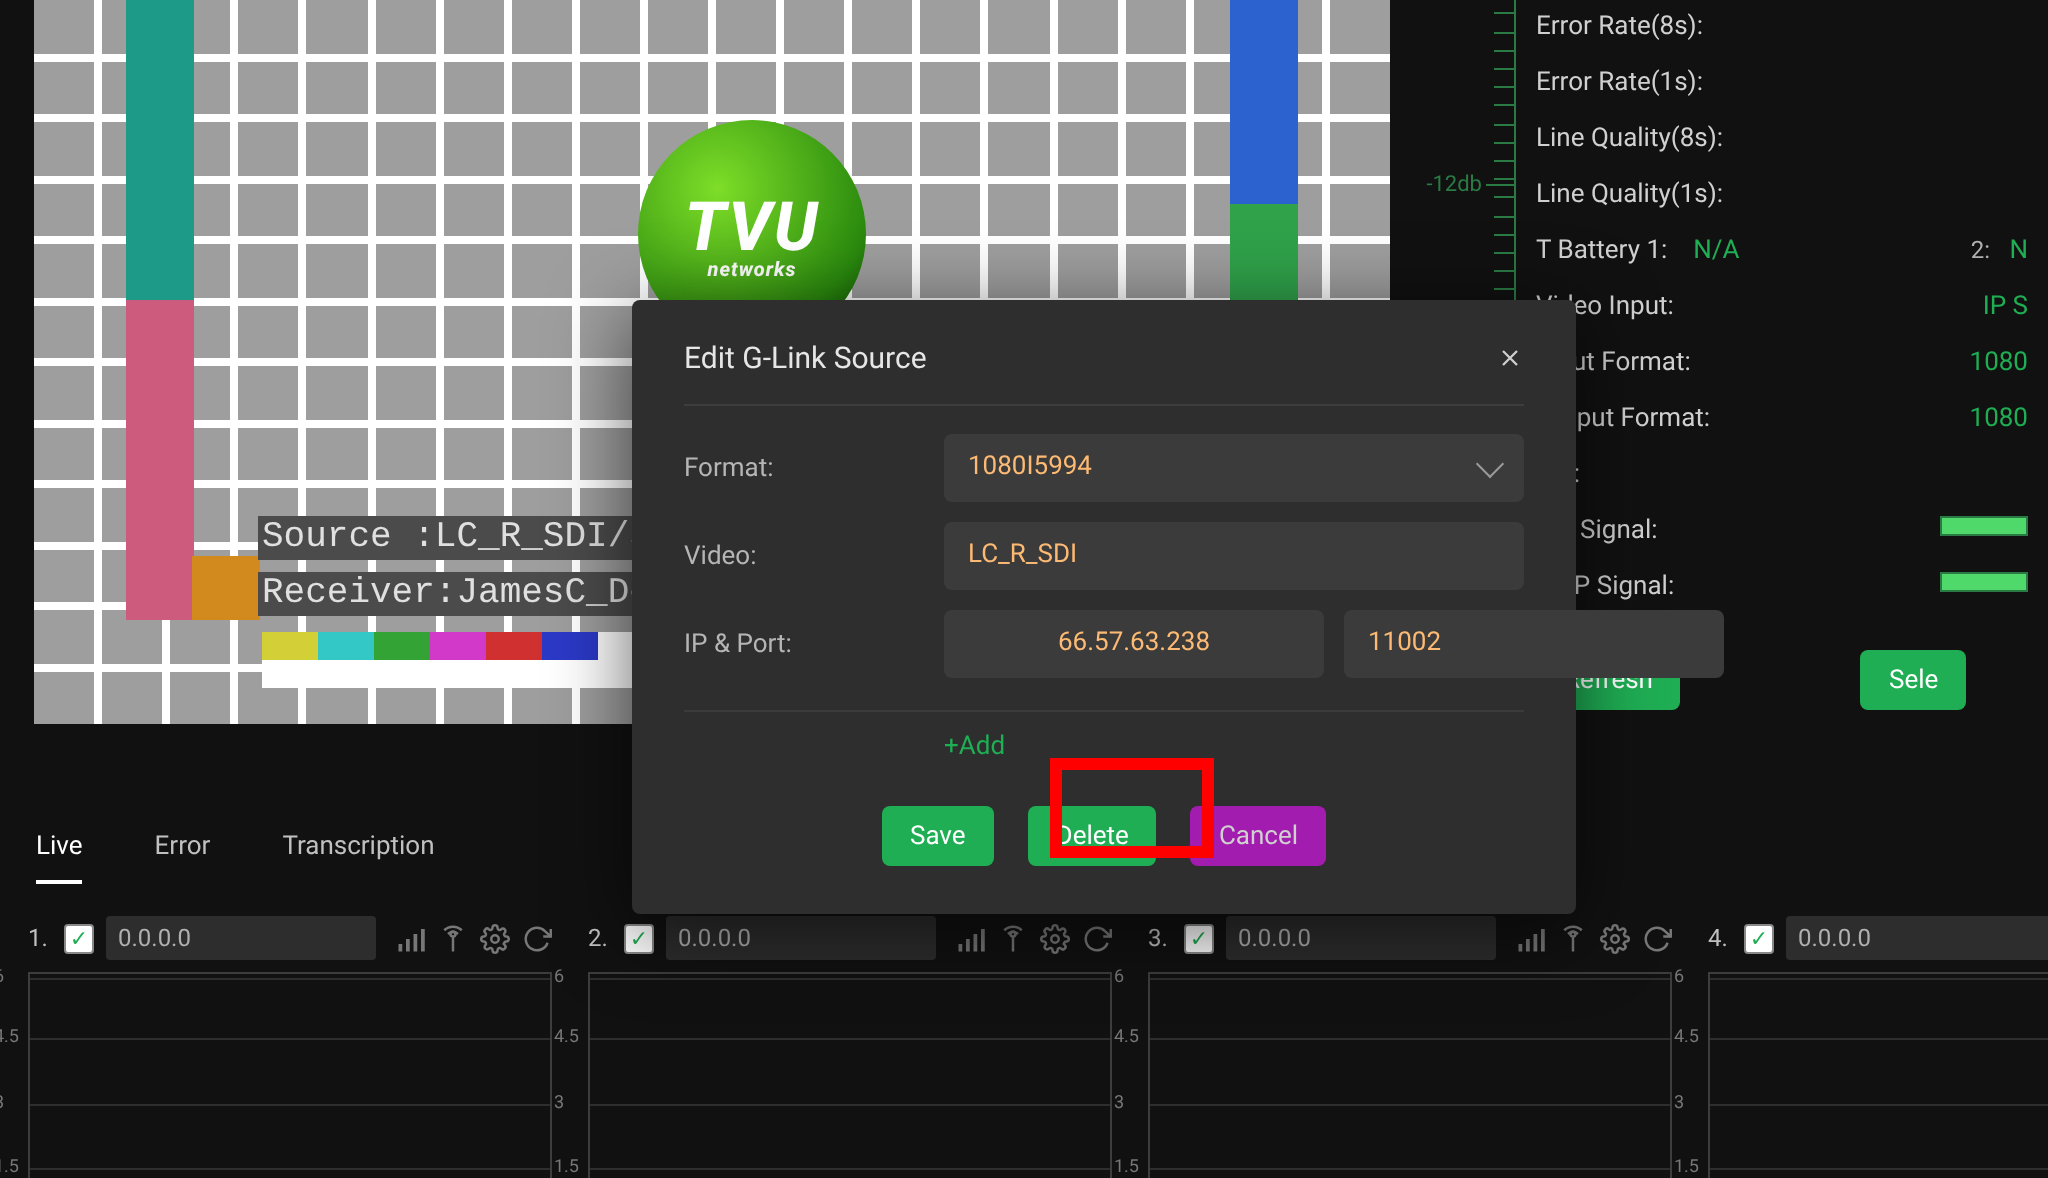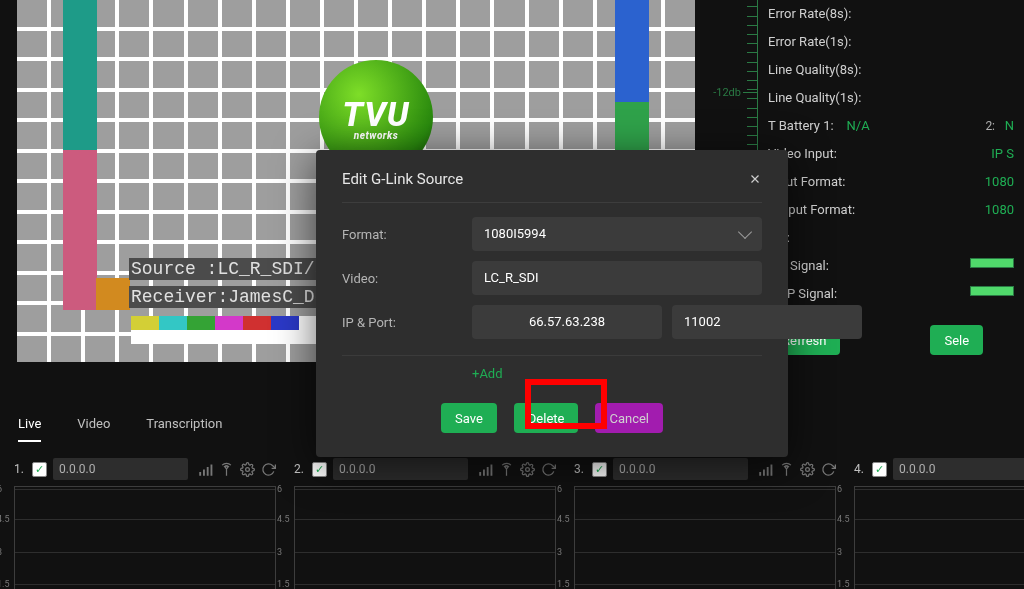--- a/index.html
+++ b/index.html
@@ -106,21 +106,21 @@
     color:#d0d0d0; font-size:13px; pointer-events:auto;
   }
   .dialog-title-row { display:flex; justify-content:space-between; align-items:center;
     border-bottom:1px solid #3d3d3d; padding-bottom:14px; margin-bottom:14px; }
   .dialog-title-row h3 { font-weight:400; font-size:15px; color:#e6e6e6; }
   .close-x { width:14px; height:14px; color:#cfcfcf; cursor:pointer; }
   .form-row { display:flex; align-items:center; margin:10px 0; }
   .form-row label { flex:0 0 130px; color:#b5b5b5; }
   .form-row .input, .form-row .select {
     flex:1; height:34px; line-height:34px; padding:0 12px; border-radius:4px;
-    background:#3b3b3b; color:#ffffff; border:none; font-size:13px;
+    background:#3b3b3b; color:#fdba74; border:none; font-size:13px;
   }
   .form-row .select { display:flex; justify-content:space-between; align-items:center; }
   .chev { width:10px; height:10px; border-right:1.5px solid #9a9a9a; border-bottom:1.5px solid #9a9a9a;
           transform:rotate(45deg); margin-top:-4px; }
   .ip-port { display:flex; gap:10px; flex:1; }
   .ip-port .input:first-child{ flex:1.7;text-align:center;} .ip-port .input:last-child{flex:1;}
   .hr { height:1px; background:#3b3b3b; margin:16px 0 10px 0; }
   .add { color:#1fae54; margin-left:130px; cursor:pointer; }
   .dlg-actions { display:flex; justify-content:center; gap:17px; margin-top:22px; }
   .highlight-red {
@@ -497,21 +497,21 @@
     <span class="mini-bar"></span>
   </div>
   <div class="status-btn-row">
     <button class="btn">Refresh</button>
     <button class="btn">Sele</button>
   </div>
 </div>
 
 <div class="tabs">
   <div class="tab active">Live</div>
-  <div class="tab">Video</div>
+  <div class="tab">Error</div>
   <div class="tab">Transcription</div>
 </div>
 
 <div class="streams">
 
   <div class="stream">
       <div class="stream-head">
         <span class="idx">1.</span>
         <span class="checkbox">✓</span>
         <span class="ip-box">0.0.0.0</span>

